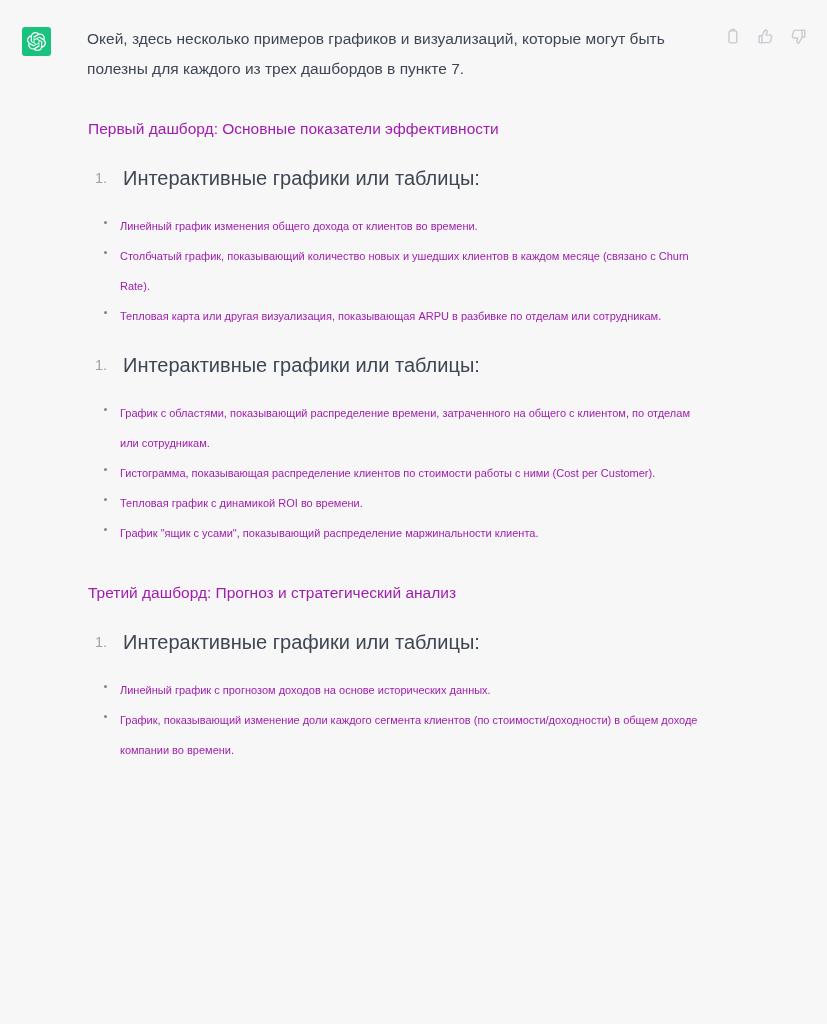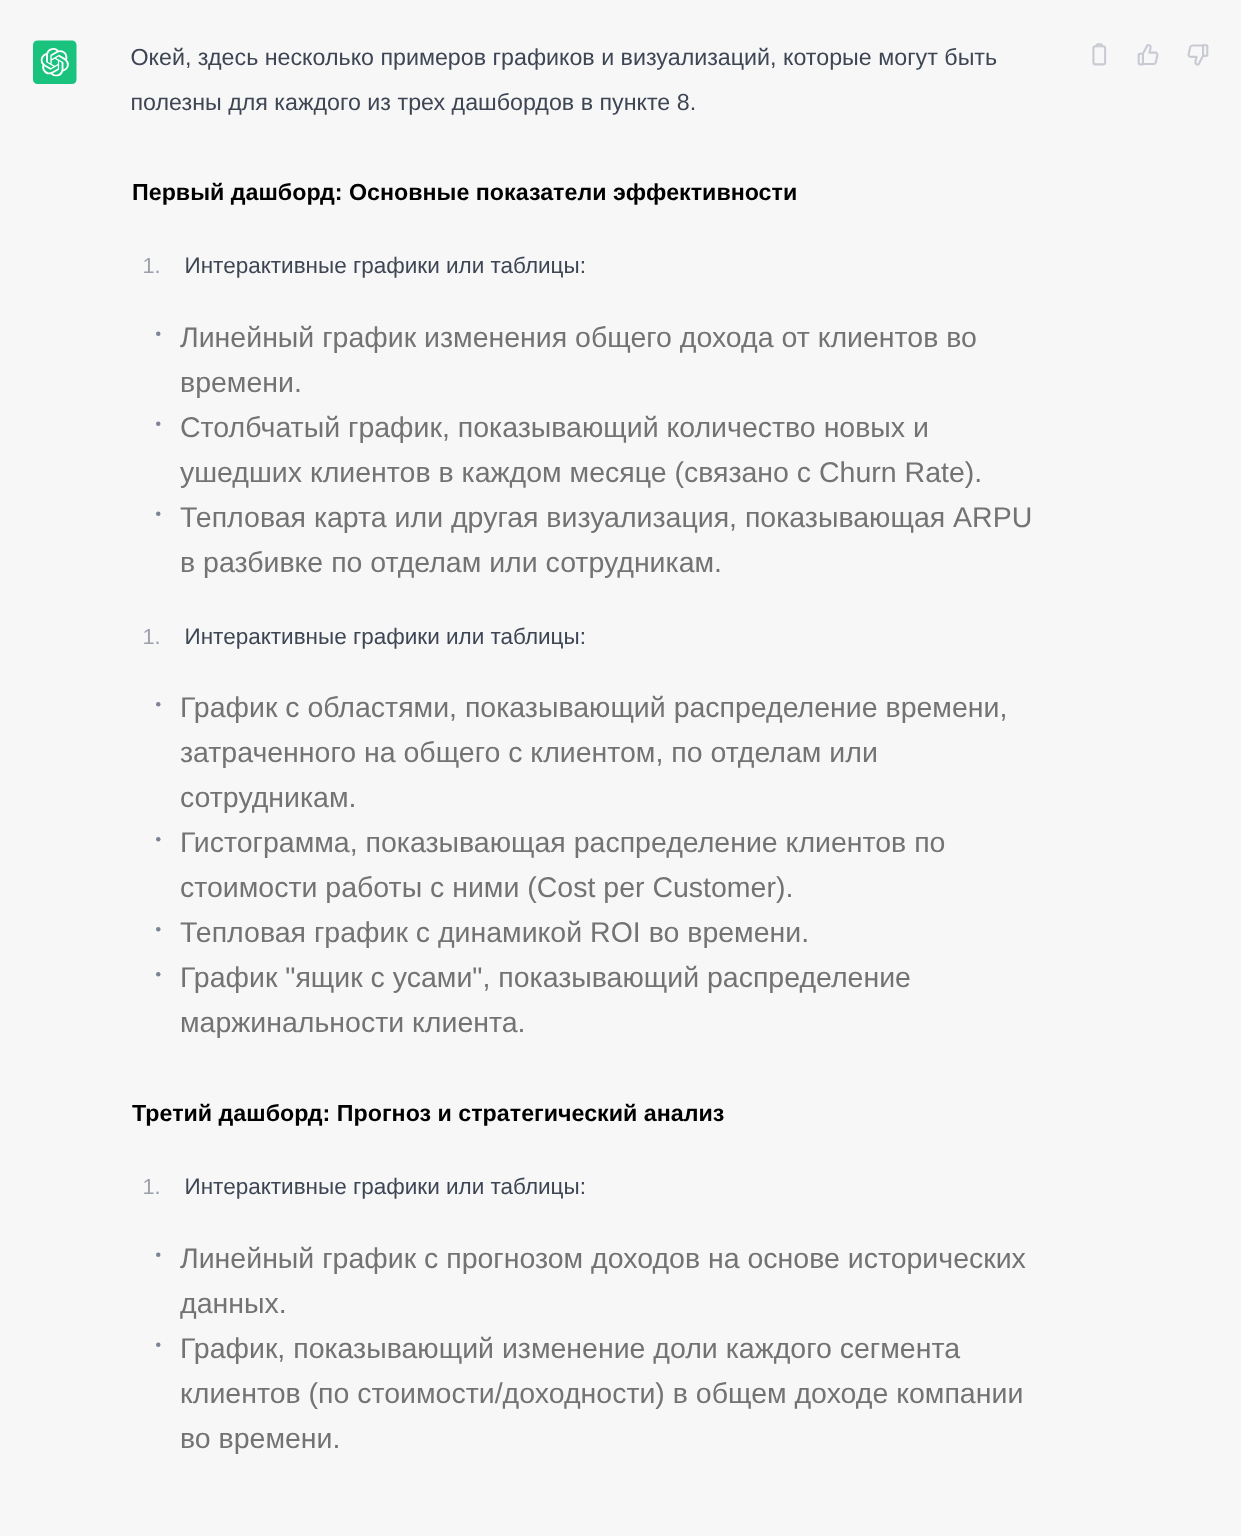--- a/index.html
+++ b/index.html
@@ -72,58 +72,58 @@
   p.para {
     margin: 0 0 0 0;
     color: #3e4654;
     font-size: 15.5px;
     line-height: 30px;
   }
 
   h3.section-heading {
     margin: 30px 0 0 0;
     font-size: 15.5px;
-    font-weight: bold;
-    color: #000000;
+    font-weight: normal;
+    color: #a21caf;
     line-height: 30px;
     padding-left: 1px;
   }
 
   ol.num-list {
     margin: 19px 0 0 0;
     padding-left: 28px;
     list-style: none;
     counter-reset: numitem;
   }
   ol.num-list > li {
     position: relative;
     line-height: 30px;
-    font-size: 15px;
+    font-size: 20px;
     color: #3e4654;
     counter-increment: numitem;
     padding-left: 8px;
   }
   ol.num-list > li::before {
     content: counter(numitem) ".";
     position: absolute;
     left: -20px;
     color: #9ba0ab;
     font-size: 14.5px;
   }
 
   ul.bullet-list {
     margin: 18px 0 0 0;
     padding-left: 25px;
     list-style: none;
   }
   ul.bullet-list > li {
     position: relative;
     line-height: 30px;
-    font-size: 19px;
-    color: #737373;
+    font-size: 11px;
+    color: #a21caf;
     padding-left: 8px;
     margin: 0;
   }
   ul.bullet-list > li::before {
     content: "";
     position: absolute;
     left: -8px;
     top: 10px;
     width: 3px;
     height: 3px;
@@ -159,21 +159,21 @@
 
   <div class="message-row">
     <div class="avatar">
       <svg width="19" height="19" viewBox="0 0 24 24" fill="#ffffff" aria-hidden="true">
         <path d="M22.28 9.82a5.98 5.98 0 0 0-.52-4.91 6.05 6.05 0 0 0-6.51-2.9A6.07 6.07 0 0 0 4.98 4.2a5.98 5.98 0 0 0-4 2.9 6.05 6.05 0 0 0 .75 7.1 5.98 5.98 0 0 0 .51 4.9 6.05 6.05 0 0 0 6.52 2.9A5.98 5.98 0 0 0 13.26 24a6.06 6.06 0 0 0 5.77-4.2 5.99 5.99 0 0 0 4-2.9 6.06 6.06 0 0 0-.75-7.08zM13.26 22.43a4.48 4.48 0 0 1-2.88-1.04l.14-.08 4.78-2.76a.79.79 0 0 0 .39-.68v-6.74l2.02 1.17a.07.07 0 0 1 .04.05v5.58a4.5 4.5 0 0 1-4.49 4.5zM3.6 18.3a4.47 4.47 0 0 1-.54-3.01l.14.08 4.79 2.77c.24.13.54.13.78 0l5.84-3.37v2.33a.08.08 0 0 1-.03.06L9.74 19.95a4.5 4.5 0 0 1-6.14-1.64zM2.34 7.9a4.48 4.48 0 0 1 2.34-1.97V11.6a.77.77 0 0 0 .38.68l5.82 3.35-2.02 1.17a.08.08 0 0 1-.07 0L3.95 14a4.5 4.5 0 0 1-1.61-6.1zm16.61 3.86L13.1 8.38 15.12 7.2a.08.08 0 0 1 .07 0l4.84 2.8a4.49 4.49 0 0 1-.68 8.1v-5.68a.8.8 0 0 0-.4-.67zm2.01-3.02l-.14-.09-4.78-2.79a.78.78 0 0 0-.79 0L9.41 9.23V6.9a.07.07 0 0 1 .03-.06l4.84-2.79a4.5 4.5 0 0 1 6.68 4.66zM8.31 12.86l-2.02-1.16a.08.08 0 0 1-.04-.06V6.07a4.5 4.5 0 0 1 7.37-3.45l-.14.08L8.7 5.46a.79.79 0 0 0-.39.68v6.72zm1.1-2.36l2.6-1.5 2.6 1.5v3l-2.6 1.5-2.6-1.5z"></path>
       </svg>
     </div>
 
     <div class="content">
 
-      <p class="para">Окей, здесь несколько примеров графиков и визуализаций, которые могут быть полезны для каждого из трех дашбордов в пункте 8.</p>
+      <p class="para">Окей, здесь несколько примеров графиков и визуализаций, которые могут быть полезны для каждого из трех дашбордов в пункте 7.</p>
 
       <h3 class="section-heading">Первый дашборд: Основные показатели эффективности</h3>
       <ol class="num-list">
         <li>Интерактивные графики или таблицы:</li>
       </ol>
       <ul class="bullet-list">
         <li>Линейный график изменения общего дохода от клиентов во времени.</li>
         <li>Столбчатый график, показывающий количество новых и ушедших клиентов в каждом месяце (связано с Churn Rate).</li>
         <li>Тепловая карта или другая визуализация, показывающая ARPU в разбивке по отделам или сотрудникам.</li>
       </ul>

